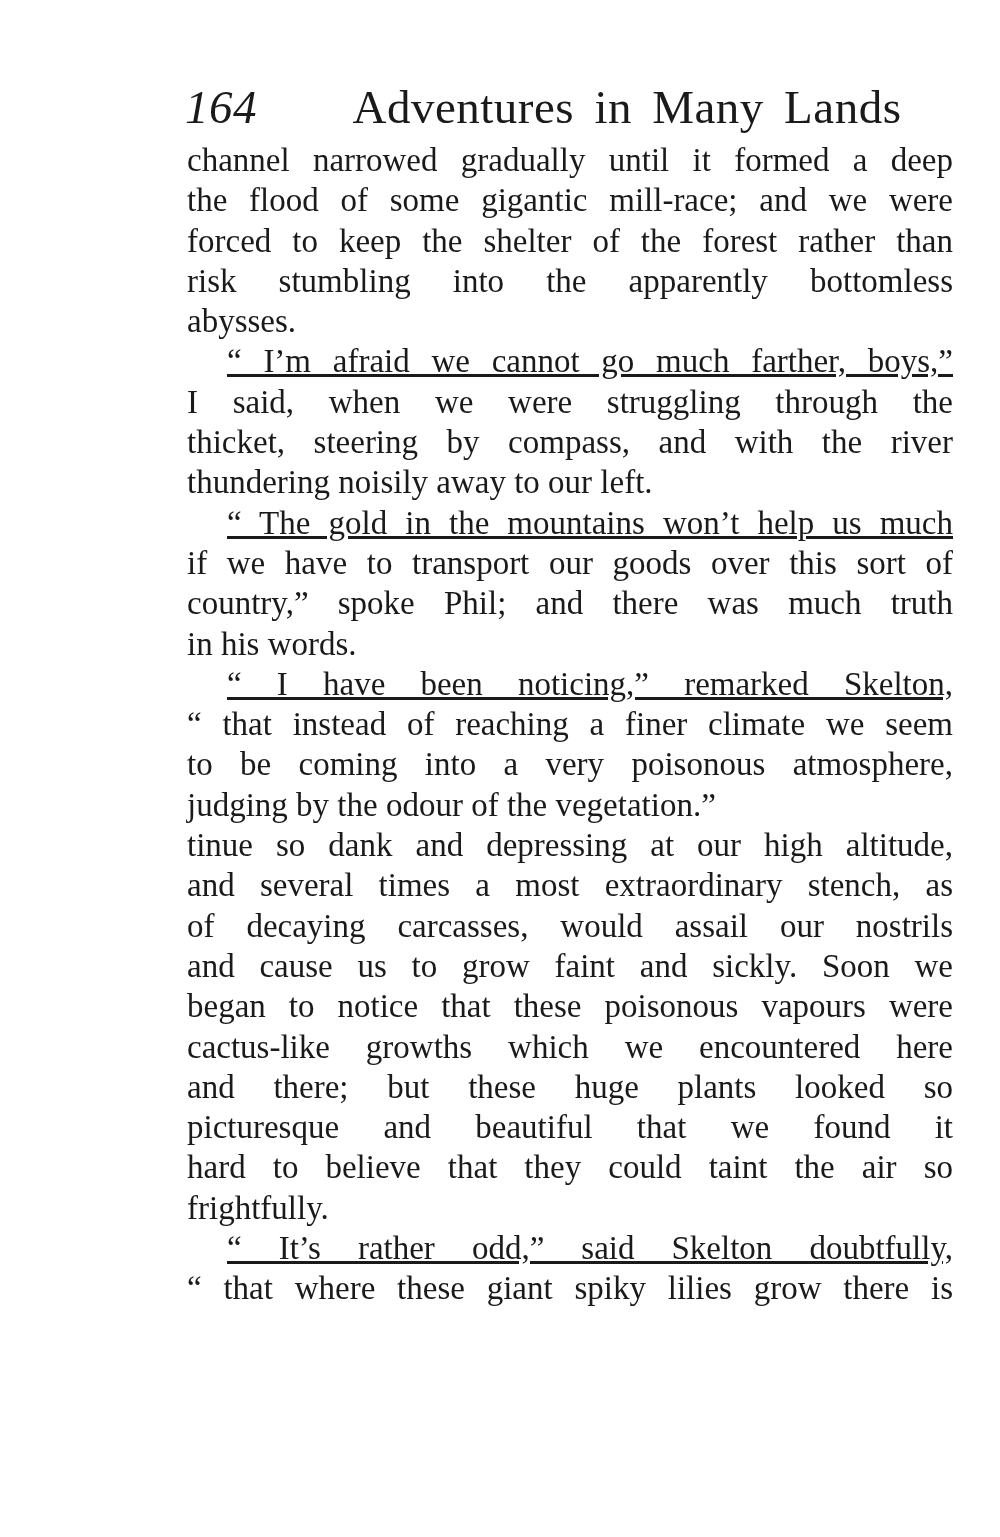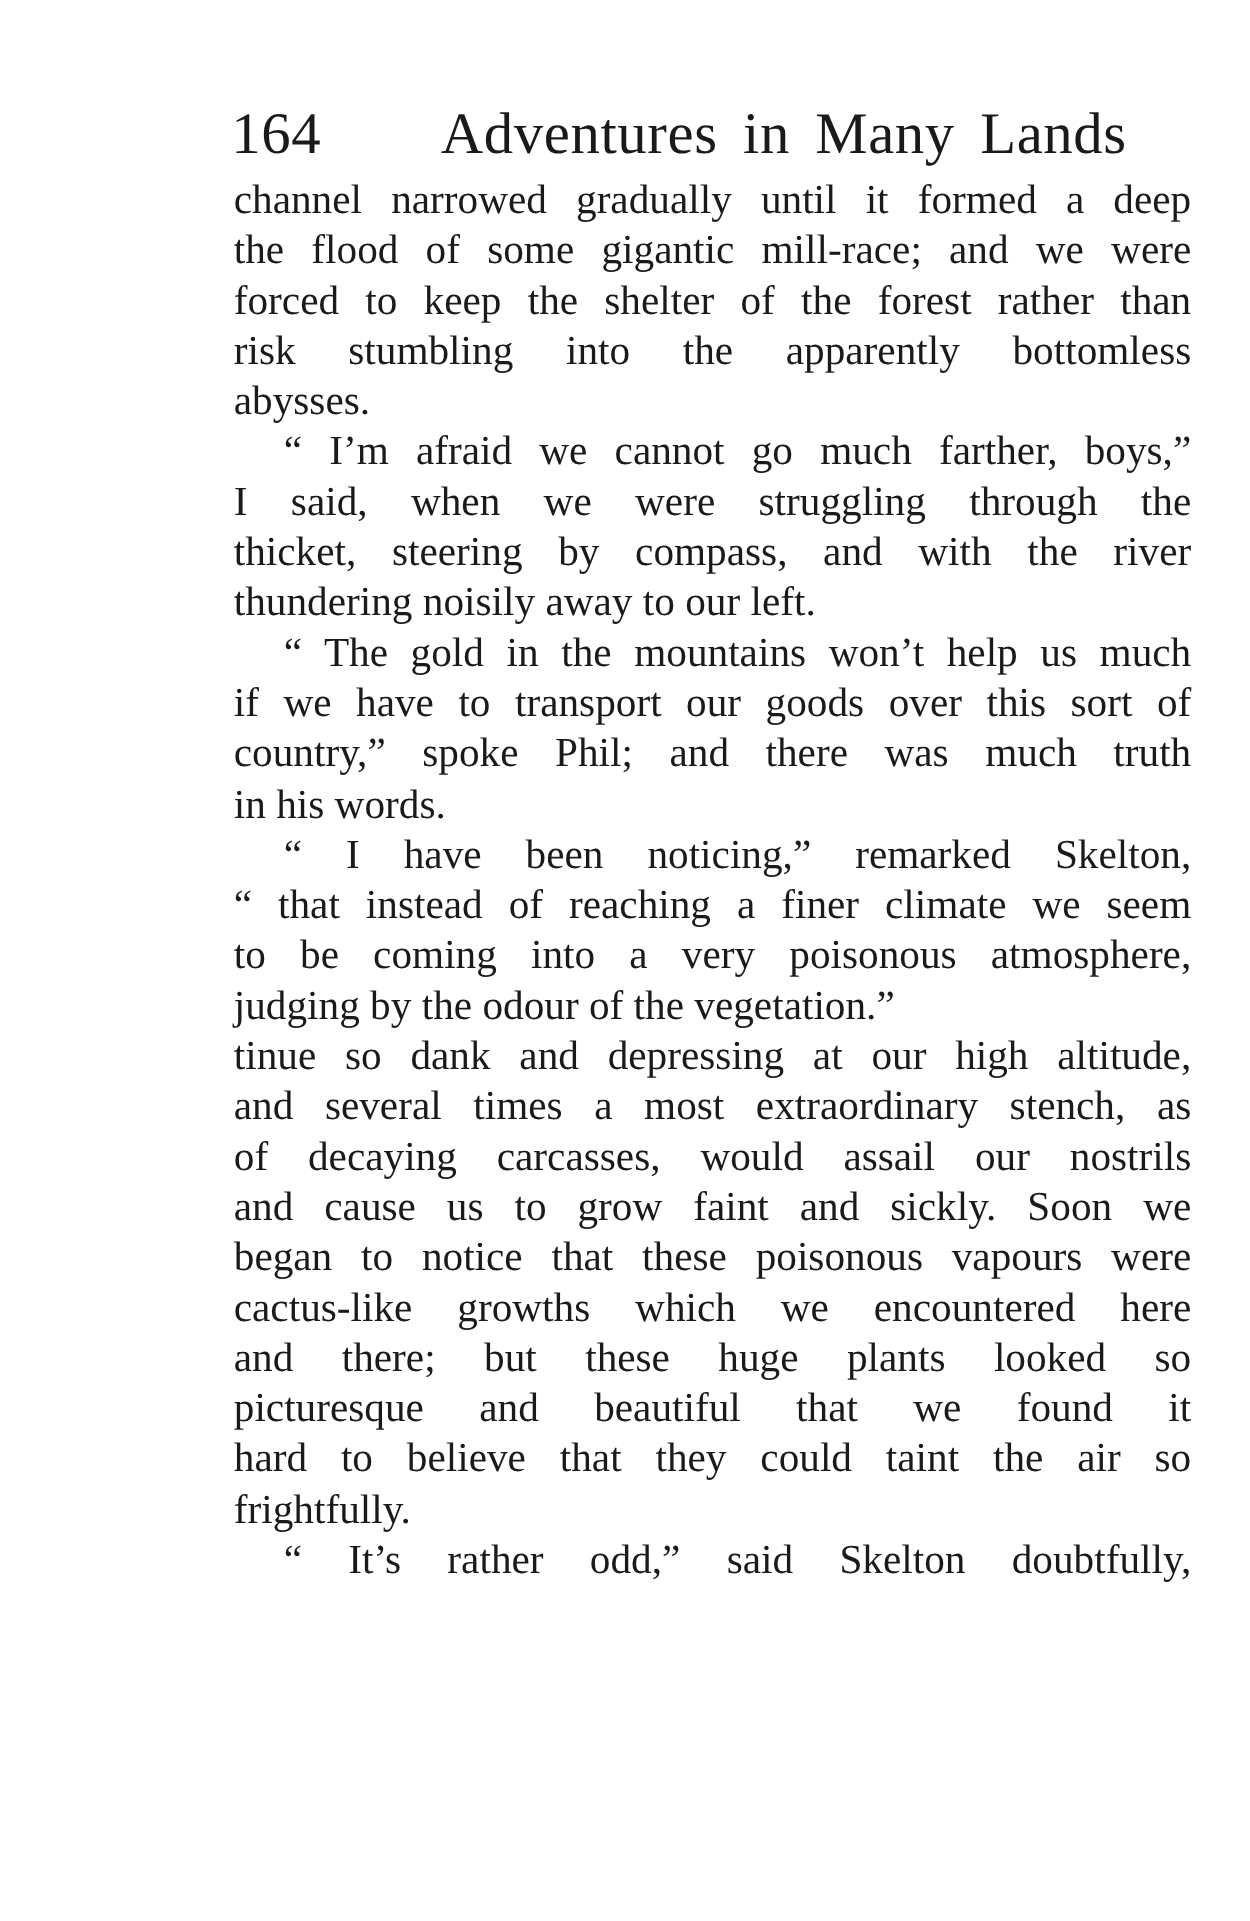--- a/index.html
+++ b/index.html
@@ -1,23 +1,23 @@
 <!DOCTYPE html>
 <html><head>
   <meta charset="utf-8">
   <style>
     html, body { margin: 0; padding: 0; background: #ffffff; }
     body { width: 1000px; height: 1537px; position: relative; overflow: hidden; color: #1a1a1a; }
     .page { position: absolute; left: 187px; top: 72px; width: 766px; font-family: "Liberation Serif", "DejaVu Serif", serif; }
     .header { display: flex; align-items: baseline; font-size: 47px; line-height: 70px; height: 68px; letter-spacing: 0.5px; }
-    .header .num { margin-left: -2px; margin-right: 44px; }
+    .header .num { margin-left: -2px; margin-right: 44px; font-style: italic; }
     .header .title { flex: 1; text-align: center; word-spacing: 8px; }
     .line { font-size: 33px; line-height: 40.3px; height: 40.3px; white-space: nowrap; text-align: justify; text-align-last: justify; }
     .line.last { text-align-last: left; }
-    .line.indent { padding-left: 40px; }
+    .line.indent { padding-left: 40px; text-decoration: underline; }
   </style>
 </head>
 <body>
 
 <div class="page">
   <div class="header">
     <span class="num">164</span>
     <span class="title">Adventures in Many Lands</span>
   </div>
   <div id="body-text">
@@ -42,14 +42,15 @@
       <div class="line">and several times a most extraordinary stench, as</div>
       <div class="line">of decaying carcasses, would assail our nostrils</div>
       <div class="line">and cause us to grow faint and sickly. Soon we</div>
       <div class="line">began to notice that these poisonous vapours were</div>
       <div class="line">cactus-like growths which we encountered here</div>
       <div class="line">and there; but these huge plants looked so</div>
       <div class="line">picturesque and beautiful that we found it</div>
       <div class="line">hard to believe that they could taint the air so</div>
       <div class="line last">frightfully.</div>
       <div class="line indent">“ It’s rather odd,” said Skelton doubtfully,</div>
+      <div class="line">“ that where these giant spiky lilies grow there is</div>
     </div>
 </div>
 
 </body></html>

